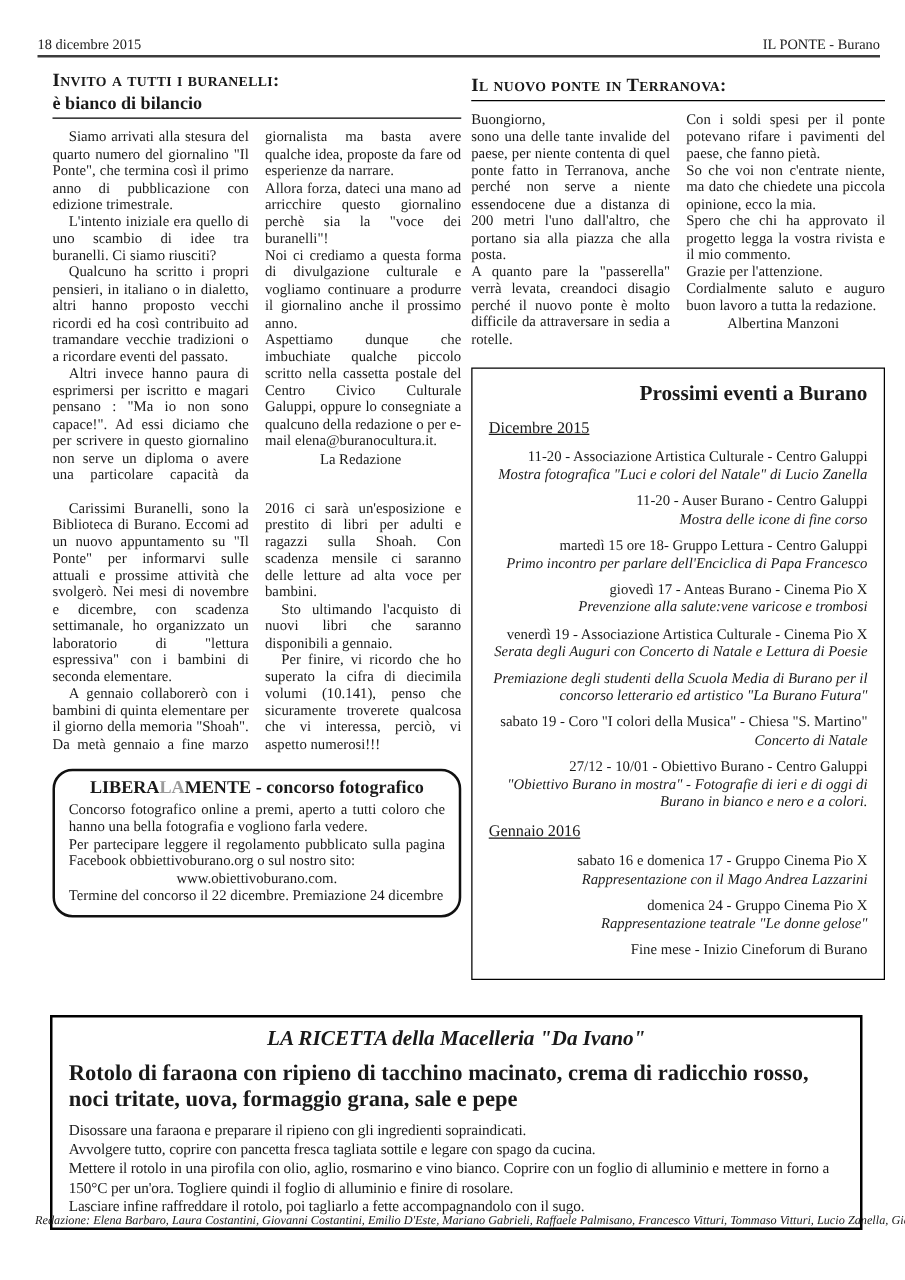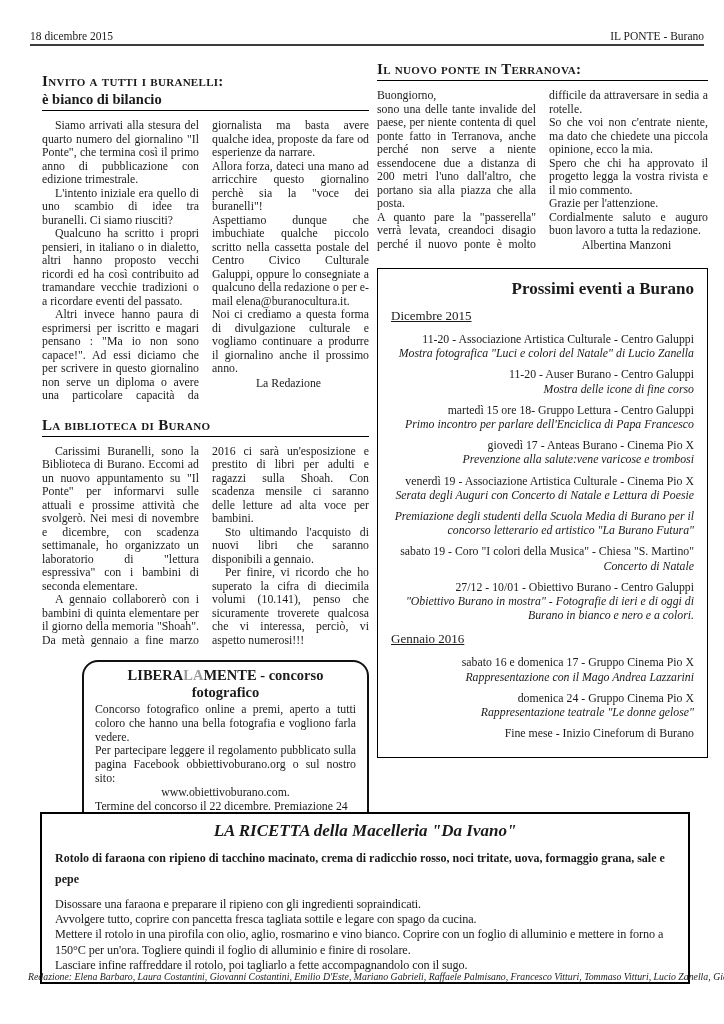--- a/index.html
+++ b/index.html
@@ -9,21 +9,21 @@
     font-family:"Liberation Serif", serif;
     overflow:hidden;
   }
   
   .header {
     position:absolute; left:30px; right:20px; top:30px;
     display:flex; justify-content:space-between; align-items:flex-end;
     font-size:11.5px; border-bottom:2.5px solid #3c3c3c; padding-bottom:2px;
   }
   
-  .col-left  { position:absolute; left:42px;  top:72px; width:327px; }
+  .col-left  { position:absolute; left:42px;  top:56px; width:327px; }
   .col-right { position:absolute; left:377px; top:60px; width:331px; }
   
   .art-head { border-bottom:1.5px solid #000; padding-bottom:2px; margin-bottom:8px; }
   .art-title {
     font-variant:small-caps; font-weight:700; font-size:15px;
     line-height:18px; letter-spacing:0.3px;
   }
   .art-subtitle { font-weight:700; font-size:14.5px; line-height:18px; }
   
   .art-body {
@@ -38,34 +38,34 @@
   
   .events-box { border:1.5px solid #000; margin-top:16px; padding:8px 13px 10px; }
   .events-title { font-size:17px; font-weight:700; text-align:right; margin:2px 0 8px; }
   .month { font-size:13px; text-decoration:underline; margin:9px 0 8px; }
   .event { margin-bottom:7px; font-size:11.8px; line-height:14.2px;text-align:right; }
   .event-when:empty, .event-desc:empty { display:none; }
   .event-desc { font-style:italic; }
   
   .concorso-box {
     border:2px solid #111; border-radius:16px;
-    padding:5px 11px 8px; margin-top:10px;margin-left:40px;
+    padding:5px 11px 8px; margin-top:10px;
   }
   .concorso-title { font-weight:700; font-size:14.5px; margin:0 0 2px; text-align:center; }
   .concorso-title .gray { color:#9b9b9b; }
   .cline { margin:0; font-size:11.8px; line-height:13.8px; text-align:left; }
   .cline.just { text-align:justify; }
   .cline.center { text-align:center; }
   
   .recipe-box {
     position:absolute; left:40px; top:812px; width:620px;
     border:2px solid #000; padding:5px 13px 9px; background:#fff;
   }
   .recipe-title { text-align:center; font-weight:700; font-style:italic; font-size:17px; margin:2px 0 7px; }
-  .recipe-headline { font-weight:700; font-size:12px; line-height:21px; margin:0 0 7px; }
+  .recipe-headline { font-weight:700; font-size:18px; line-height:21px; margin:0 0 7px; }
   .step { margin:0; font-size:12.2px; line-height:15.2px; letter-spacing:-0.1px; }
   
   .footer {
     position:absolute; left:28px; top:971px; width:684px;
     font-style:italic; font-size:9.8px; color:#222; white-space:nowrap;
   }
 </style>
 </head>
 <body>
 
@@ -88,32 +88,29 @@
           <p class="para indent">Siamo arrivati alla stesura del quarto numero del giornalino "Il Ponte", che termina così il primo anno di pubblicazione con edizione trimestrale.</p>
 
           <p class="para indent">L'intento iniziale era quello di uno scambio di idee tra buranelli. Ci siamo riusciti?</p>
 
           <p class="para indent">Qualcuno ha scritto i propri pensieri, in italiano o in dialetto, altri hanno proposto vecchi ricordi ed ha così contribuito ad tramandare vecchie tradizioni o a ricordare eventi del passato.</p>
 
           <p class="para indent">Altri invece hanno paura di esprimersi per iscritto e magari pensano : "Ma io non sono capace!". Ad essi diciamo che per scrivere in questo giornalino non serve un diploma o avere una particolare capacità da giornalista ma basta avere qualche idea, proposte da fare od esperienze da narrare.</p>
 
           <p class="para">Allora forza, dateci una mano ad arricchire questo giornalino perchè sia la "voce dei buranelli"!</p>
 
+          <p class="para">Noi ci crediamo a questa forma di divulgazione culturale e vogliamo continuare a produrre il giornalino anche il prossimo anno.</p>
+
           <p class="para">Aspettiamo dunque che imbuchiate qualche piccolo scritto nella cassetta postale del Centro Civico Culturale Galuppi, oppure lo consegniate a qualcuno della redazione o per e-mail elena@buranocultura.it.</p>
 
-          <p class="para">Noi ci crediamo a questa forma di divulgazione culturale e vogliamo continuare a produrre il giornalino anche il prossimo anno.</p>
-
         <p class="sig">La Redazione</p>
       </div>
     </article>
 
     <article class="article">
-      <div class="art-head">
-        <div class="art-title">La biblioteca di Burano</div>
-      </div>
       <div class="art-body">
 
           <p class="para indent">Carissimi Buranelli, sono la Biblioteca di Burano. Eccomi ad un nuovo appuntamento su "Il Ponte" per informarvi sulle attuali e prossime attività che svolgerò. Nei mesi di novembre e dicembre, con scadenza settimanale, ho organizzato un laboratorio di "lettura espressiva" con i bambini di seconda elementare.</p>
 
           <p class="para indent">A gennaio collaborerò con i bambini di quinta elementare per il giorno della memoria "Shoah". Da metà gennaio a fine marzo 2016 ci sarà un'esposizione e prestito di libri per adulti e ragazzi sulla Shoah. Con scadenza mensile ci saranno delle letture ad alta voce per bambini.</p>
 
           <p class="para indent">Sto ultimando l'acquisto di nuovi libri che saranno disponibili a gennaio.</p>
 
           <p class="para indent">Per finire, vi ricordo che ho superato la cifra di diecimila volumi (10.141), penso che sicuramente troverete qualcosa che vi interessa, perciò, vi aspetto numerosi!!!</p>
 
@@ -137,20 +134,21 @@
         <div class="art-title">Il nuovo ponte in Terranova:</div>
       </div>
       <div class="art-body">
 
           <p class="para">Buongiorno,</p>
 
           <p class="para">sono una delle tante invalide del paese, per niente contenta di quel ponte fatto in Terranova, anche perché non serve a niente essendocene due a distanza di 200 metri l'uno dall'altro, che portano sia alla piazza che alla posta.</p>
 
           <p class="para">A quanto pare la "passerella" verrà levata, creandoci disagio perché il nuovo ponte è molto difficile da attraversare in sedia a rotelle.</p>
 
+          <p class="para">Con i soldi spesi per il ponte potevano rifare i pavimenti del paese, che fanno pietà.</p>
 
           <p class="para">So che voi non c'entrate niente, ma dato che chiedete una piccola opinione, ecco la mia.</p>
 
           <p class="para">Spero che chi ha approvato il progetto legga la vostra rivista e il mio commento.</p>
 
           <p class="para">Grazie per l'attenzione.</p>
 
           <p class="para">Cordialmente saluto e auguro buon lavoro a tutta la redazione.</p>
 
         <p class="sig">Albertina Manzoni</p>

